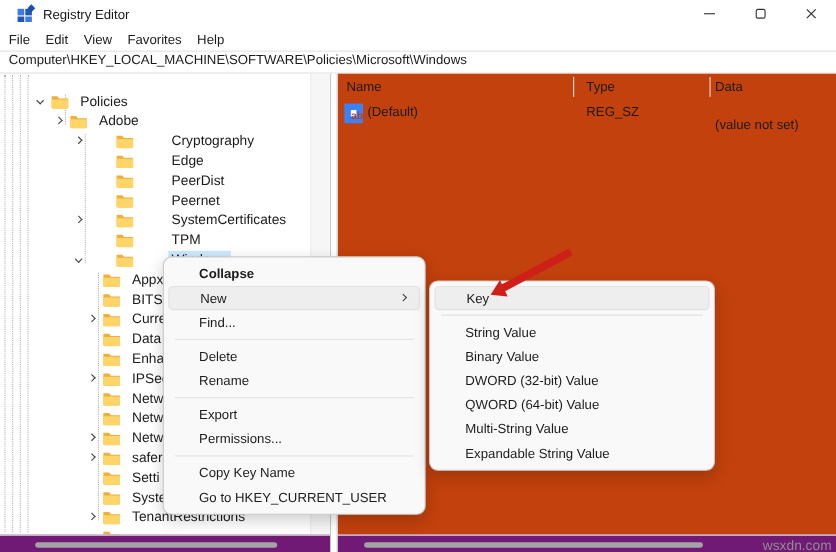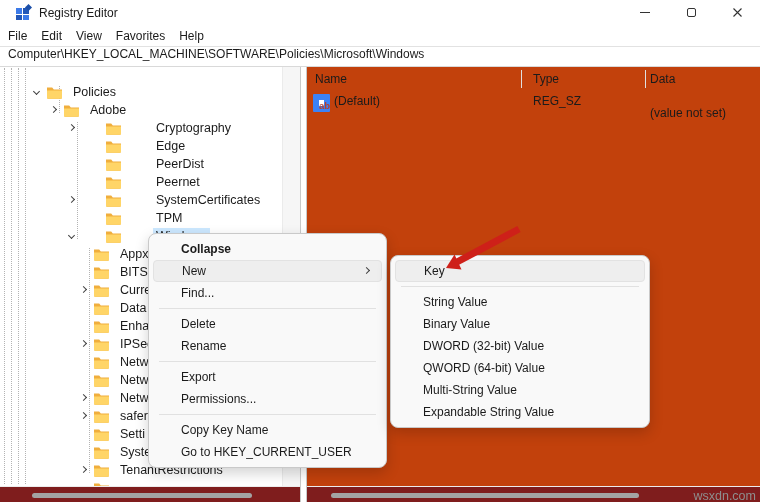--- a/index.html
+++ b/index.html
@@ -60,21 +60,21 @@
   .right-pane { position:absolute; left:307px; top:0; width:453px; height:419px; background:#c2410c; }
   .col-header { position:absolute; top:0; height:23px; display:flex; align-items:center; font-size:12px; color:#1b1b1b; }
   .ch-name { left:8px; } .ch-type { left:226px; } .ch-data { left:343px; }
   .col-line { position:absolute; top:3px; height:18px; width:0; border-left:1px solid #e0e0e0; }
   .cl1 { left:214px; } .cl2 { left:338px; }
   .list-row { position:absolute; top:23px; left:0; width:453px; height:22px; }
   .ab-icon { position:absolute; left:6px; top:4px; width:17px; height:18px; border:6px solid #3b82f6; border-radius:1px; background:#fff; font-size:9.5px; font-weight:bold; color:#b3402e; text-align:center; line-height:12px; }
   .lr-name { position:absolute; left:27px; top:4px; } .lr-type { position:absolute; left:226px; top:4px; } .lr-data { position:absolute; left:343px; top:16px; }
 
   
-  .bottombar { position:absolute; left:0; top:486px; width:760px; height:16px; background:#7f1d1d; border-top:1px solid #ececec; z-index:4; }
+  .bottombar { position:absolute; left:0; top:486px; width:760px; height:16px; background:#701a75; border-top:1px solid #ececec; z-index:4; }
   .hthumb { position:absolute; top:6px; height:5px; background:#a3a3a3; border-radius:3px; }
   .hthumb.left { left:32px; width:220px; }
   .hthumb.right { left:331px; width:308px; }
   .watermark { position:absolute; right:4px; top:2px; font-size:12.5px; color:#8e8e8e; }
 
   
   .menu { position:absolute; background:#f9f9f9; border:1px solid #c9c9c9; border-radius:8px; box-shadow:0 5px 14px rgba(0,0,0,0.18); padding:4px 0; z-index:10; }
   .context-menu { left:148px; top:233px; width:239px; }
   .submenu { left:390px; top:255px; width:260px; z-index:11; }
   .menu-item { height:22px; line-height:22px; padding-left:28px; margin:0 4px; border-radius:4px; font-size:12px; color:#1b1b1b; position:relative; }

